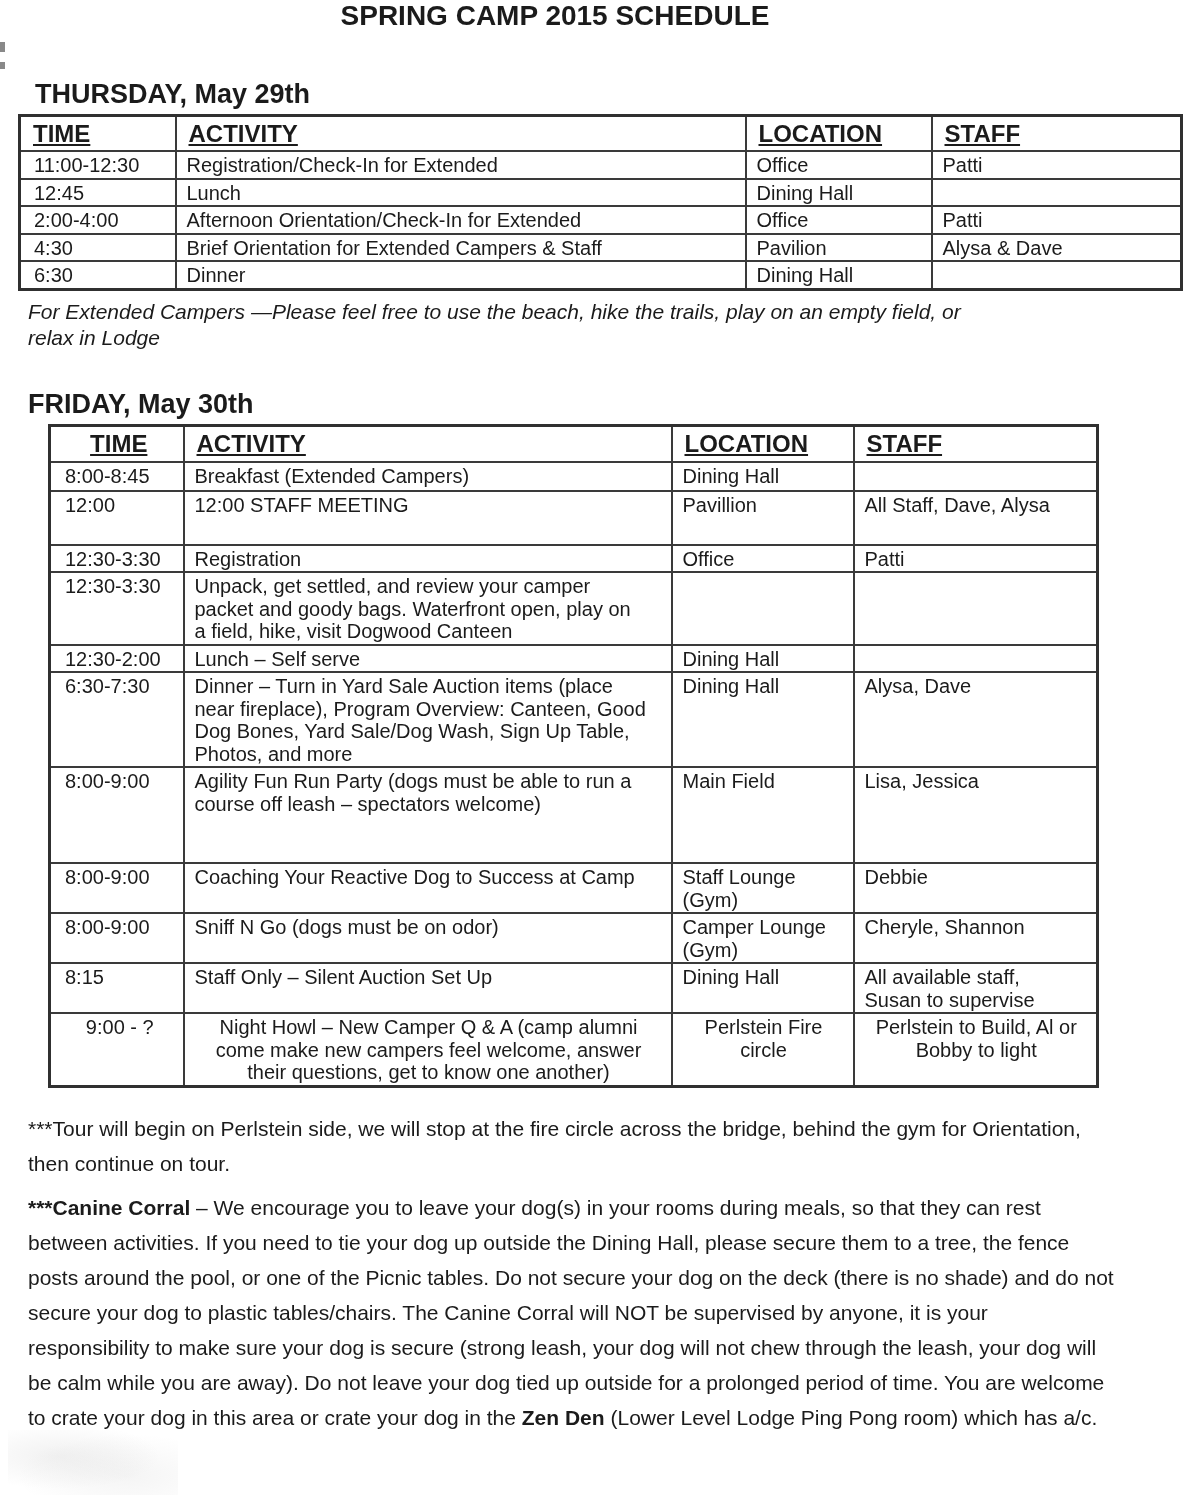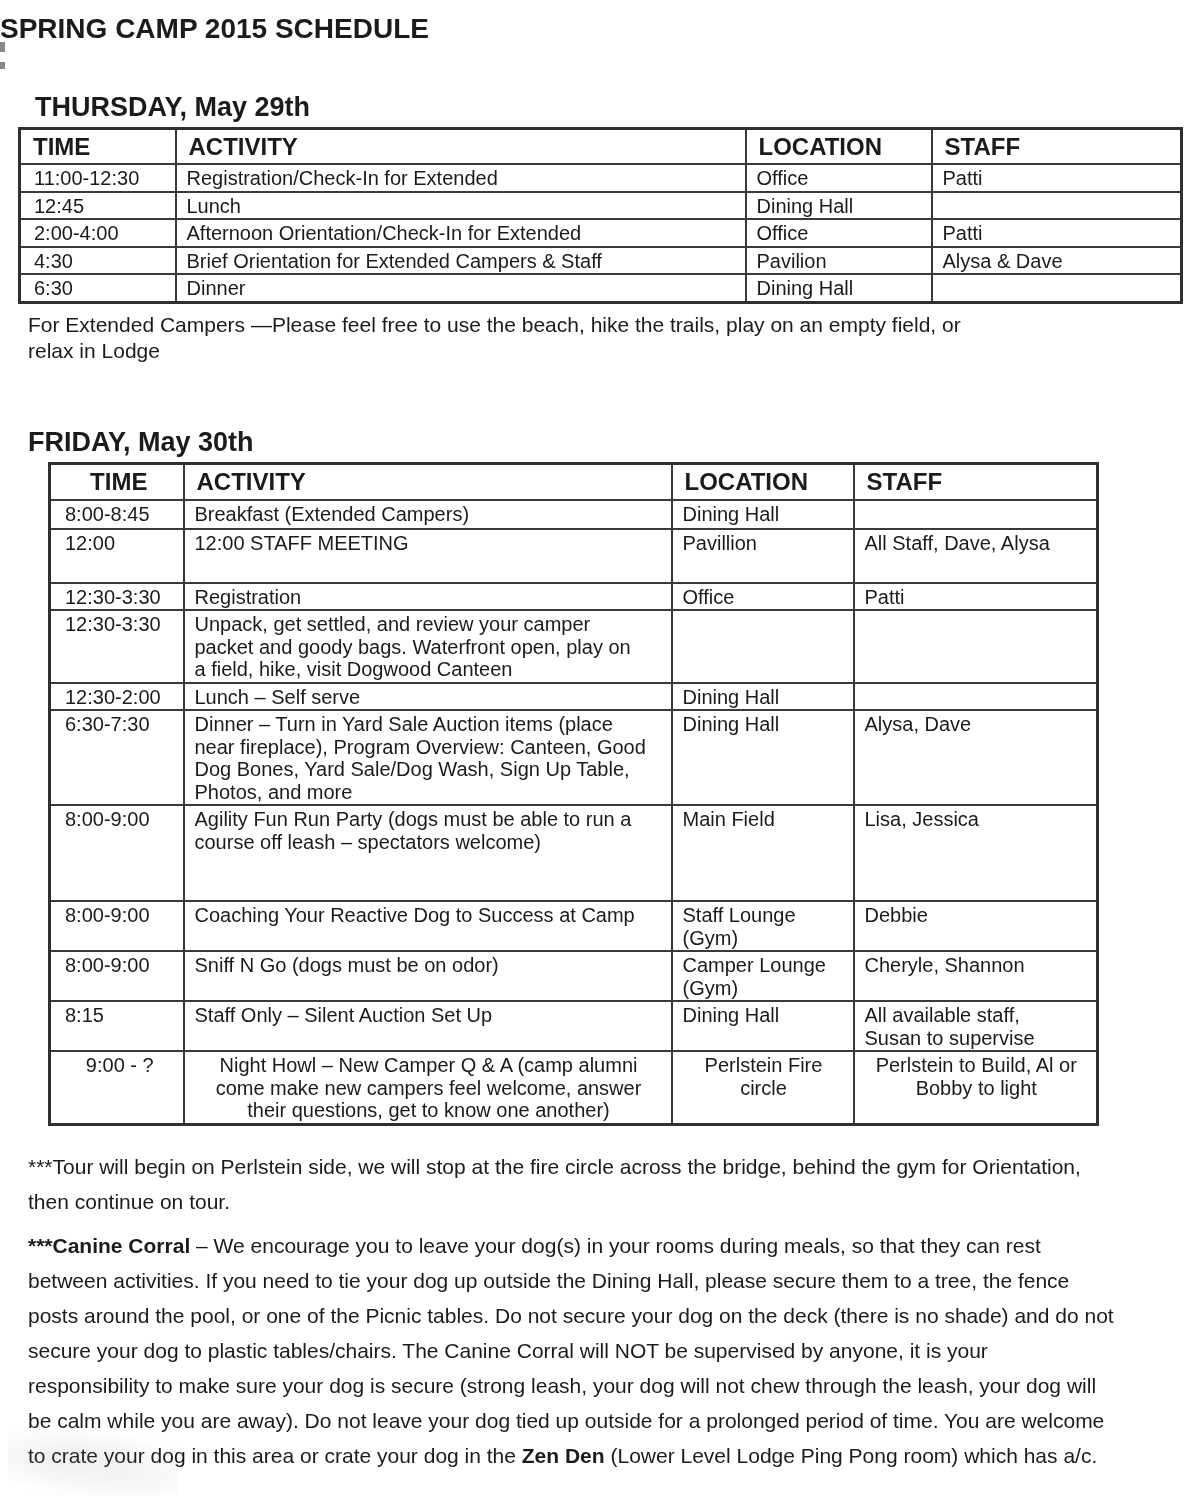--- a/index.html
+++ b/index.html
@@ -4,33 +4,33 @@
 <style>
   html,body{margin:0;padding:0;background:#ffffff;}
   body{
     width:1184px;height:1503px;position:relative;overflow:hidden;
     font-family:"Liberation Sans","DejaVu Sans",sans-serif;
     color:#1b1b1b;
     -webkit-font-smoothing:antialiased;
   }
   .page{position:relative;width:1184px;height:1503px;background:#fff;}
 
-  .title-wrap{width:1110px;padding-top:13px;}
+  .title-wrap{width:1110px;text-align:center;}
   .doc-title{font-size:28px;font-weight:bold;letter-spacing:0px;}
 
   .section-heading{font-size:27px;font-weight:bold;}
   #thursday-heading{margin:47px 0 4px 35px;}
-  #friday-heading{margin:63px 0 4px 28px;}
+  #friday-heading{margin:38px 0 4px 28px;}
 
   table{border-collapse:collapse;table-layout:fixed;background:#fff;}
   table, th, td{border:2px solid #3a3a3a;}
   table{border-width:3px;border-color:#303030;}
   th{
     font-size:24px;font-weight:bold;text-align:left;
-    padding:2px 8px 2px 12px;vertical-align:middle;
+    padding:2px 8px 2px 12px;vertical-align:middle;text-decoration:underline;
   }
   td{
     font-size:20px;line-height:22.5px;vertical-align:top;
     padding:2px 8px 1px 10px;white-space:pre-line;
   }
 
   #thursday-table{margin-left:18px;width:1162px;}
   #thursday-table th{height:29px;}
   #thursday-table tbody tr{height:27px;}
   #thursday-table td:first-child{padding-left:13px;}
@@ -42,21 +42,21 @@
   #friday-table tbody tr:nth-child(1){height:29px;}
   #friday-table tbody tr:nth-child(2){height:54px;}
   #friday-table tbody tr:nth-child(3){height:27px;}
   #friday-table tbody tr:nth-child(5){height:25px;}
   #friday-table tbody tr:nth-child(7){height:96px;}
   #friday-table tbody tr:nth-child(11){height:49px;text-align:center;}
   #friday-table tbody tr:nth-child(12){height:70px;}
 
   .note{
     margin:8px 0 0 28px;width:1120px;
-    font-size:21px;line-height:26px;white-space:pre-line;
+    font-size:21px;line-height:26px;white-space:pre-line;font-style:italic;
   }
   .footnote{
     margin:23px 0 0 28px;width:1135px;
     font-size:21px;line-height:35px;white-space:pre-line;
   }
   #canine-paragraph{margin-top:9px;}
   .b{font-weight:bold;}
 
   .scan-smudge{
     position:absolute;left:8px;top:1430px;width:170px;height:65px;

